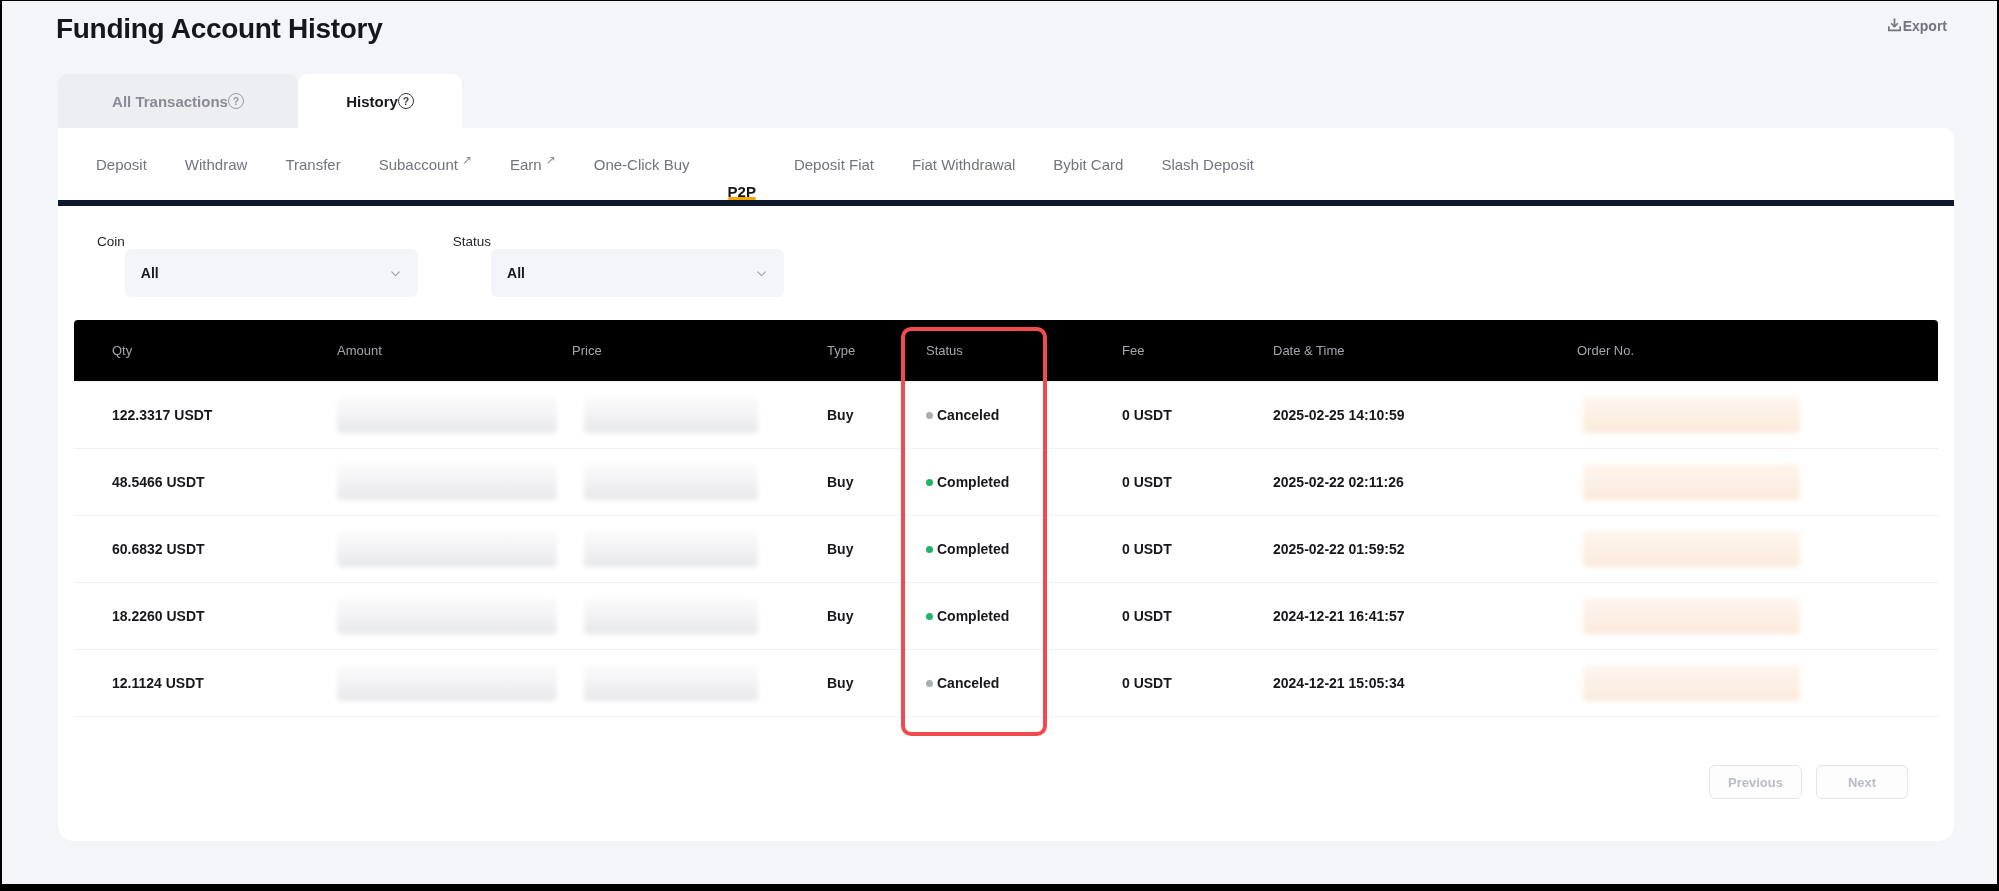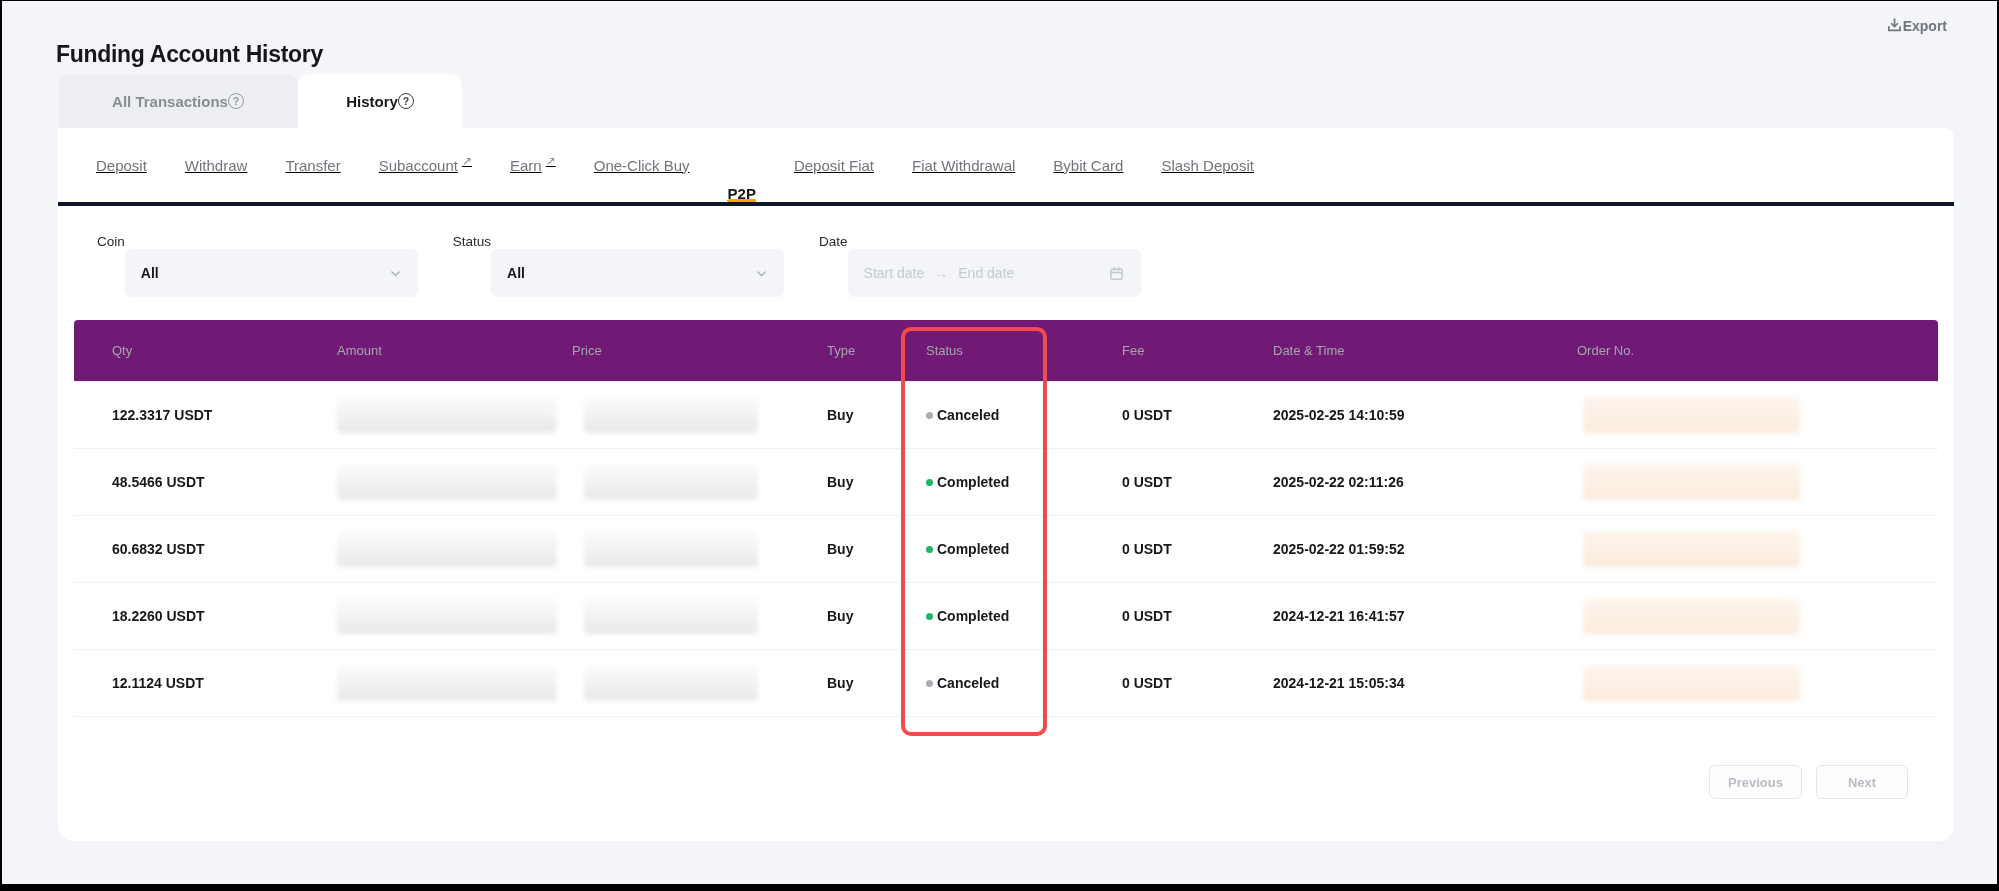--- a/index.html
+++ b/index.html
@@ -6,21 +6,21 @@
   html,body { width:1999px; height:891px; }
   body { font-family:"Liberation Sans", sans-serif; background:#000; overflow:hidden; }
   .page {
     position:absolute; left:2px; top:1px; width:1995px; height:883px;
     background:#f4f5f9; overflow:hidden;
   }
 
   
   .page-title {
     position:absolute; left:54px; top:12px;
-    font-size:23px; font-weight:700; color:#16171a; letter-spacing:-0.3px;margin-top:28px;
+    font-size:28px; font-weight:700; color:#16171a; letter-spacing:-0.3px;
   }
   .export-btn {
     position:absolute; right:50px; top:16px;
     display:flex; align-items:center; 
     color:#71757d; font-size:14px; font-weight:700; cursor:pointer;
   }
   .export-btn svg { display:block; }
 
   
   .tabs { position:absolute; left:56px; top:73px; display:flex; height:54px; }
@@ -38,21 +38,21 @@
 
   
   .card {
     position:absolute; left:56px; top:127px; width:1896px; height:713px;
     background:#ffffff; border-radius:0 10px 16px 16px;
   }
 
   
   .subtabs {
     height:78px; display:flex; align-items:center; gap:38px;
-    padding:0 38px; border-bottom:4px solid #0f172a;text-decoration:underline;
+    padding:0 38px; border-bottom:6px solid #0f172a;
   }
   .subtab { position:relative; font-size:15px; font-weight:500; color:#71757c; cursor:pointer; height:100%; display:flex; align-items:center; gap:4px; }
   .subtab.active { color:#17181c; font-weight:700;align-items:flex-end; }
   .subtab.active::after {
     content:""; position:absolute; left:0; right:0; bottom:0;
     height:3px; background:#f7a600; border-radius:2px;
   }
   .ext-arrow { font-size:12px; color:#8a8e96; position:relative; top:-4px; }
 
   
@@ -72,21 +72,21 @@
   .cal svg { display:block; }
 
   
   .table { margin:23px 16px 0 16px; }
   .trow {
     display:grid;
     grid-template-columns:263px 235px 250px 98px 197px 151px 304px 1fr;
     align-items:center;
   }
   .thead {
-    height:62px; background:#701a75; border-radius:4px 4px 0 0;
+    height:62px; background:#000000; border-radius:4px 4px 0 0;
     border-bottom:1px solid #f0f1f4;
     font-size:13px; font-weight:500; color:#a3a7ad;
   }
   .tdata { height:67px; border-bottom:1px solid #f0f1f4; font-size:14px; font-weight:600; color:#17181c; }
   .c-qty    { padding-left:38px; }
   .c-price  { padding-left:12px; }
   .h-price  { padding-left:0; }
   .c-type, .c-fee, .c-date, .c-order { padding-left:5px; }
   .c-status { padding-left:6px; display:flex; align-items:center; gap:4px; }
   .dot { width:7px; height:7px; border-radius:50%; flex:none; }
@@ -207,36 +207,20 @@
         <div class="filter-label">Status</div>
         <div class="control">
           <span class="value">All</span>
           <span class="chev">
             <svg width="13" height="13" viewBox="0 0 24 24" fill="none" stroke="#9aa0a8" stroke-width="2" stroke-linecap="round" stroke-linejoin="round">
                 <path d="M5 9l7 7 7-7"></path>
               </svg>
           </span>
         </div>
       </div>
-      <div class="filter-group">
-        <div class="filter-label">Date</div>
-        <div class="control date-control">
-          <span class="placeholder">Start date</span>
-          <span class="range-arrow">→</span>
-          <span class="placeholder">End date</span>
-          <span class="spacer"></span>
-          <span class="cal">
-            <svg width="17" height="17" viewBox="0 0 24 24" fill="none" stroke="#c5c9d0" stroke-width="2" stroke-linecap="round">
-              <rect x="4" y="6" width="16" height="14" rx="1.5"></rect>
-                <path d="M4 10.5h16"></path>
-                <path d="M9 3.5v4M15 3.5v4"></path>
-            </svg>
-          </span>
-        </div>
-      </div>
     </div>
 
     <div class="table">
       <div class="trow thead">
         <div class="c-qty">Qty</div>
         <div class="c-amount">Amount</div>
         <div class="h-price">Price</div>
         <div class="c-type">Type</div>
         <div class="c-status">Status</div>
         <div class="c-fee">Fee</div>

